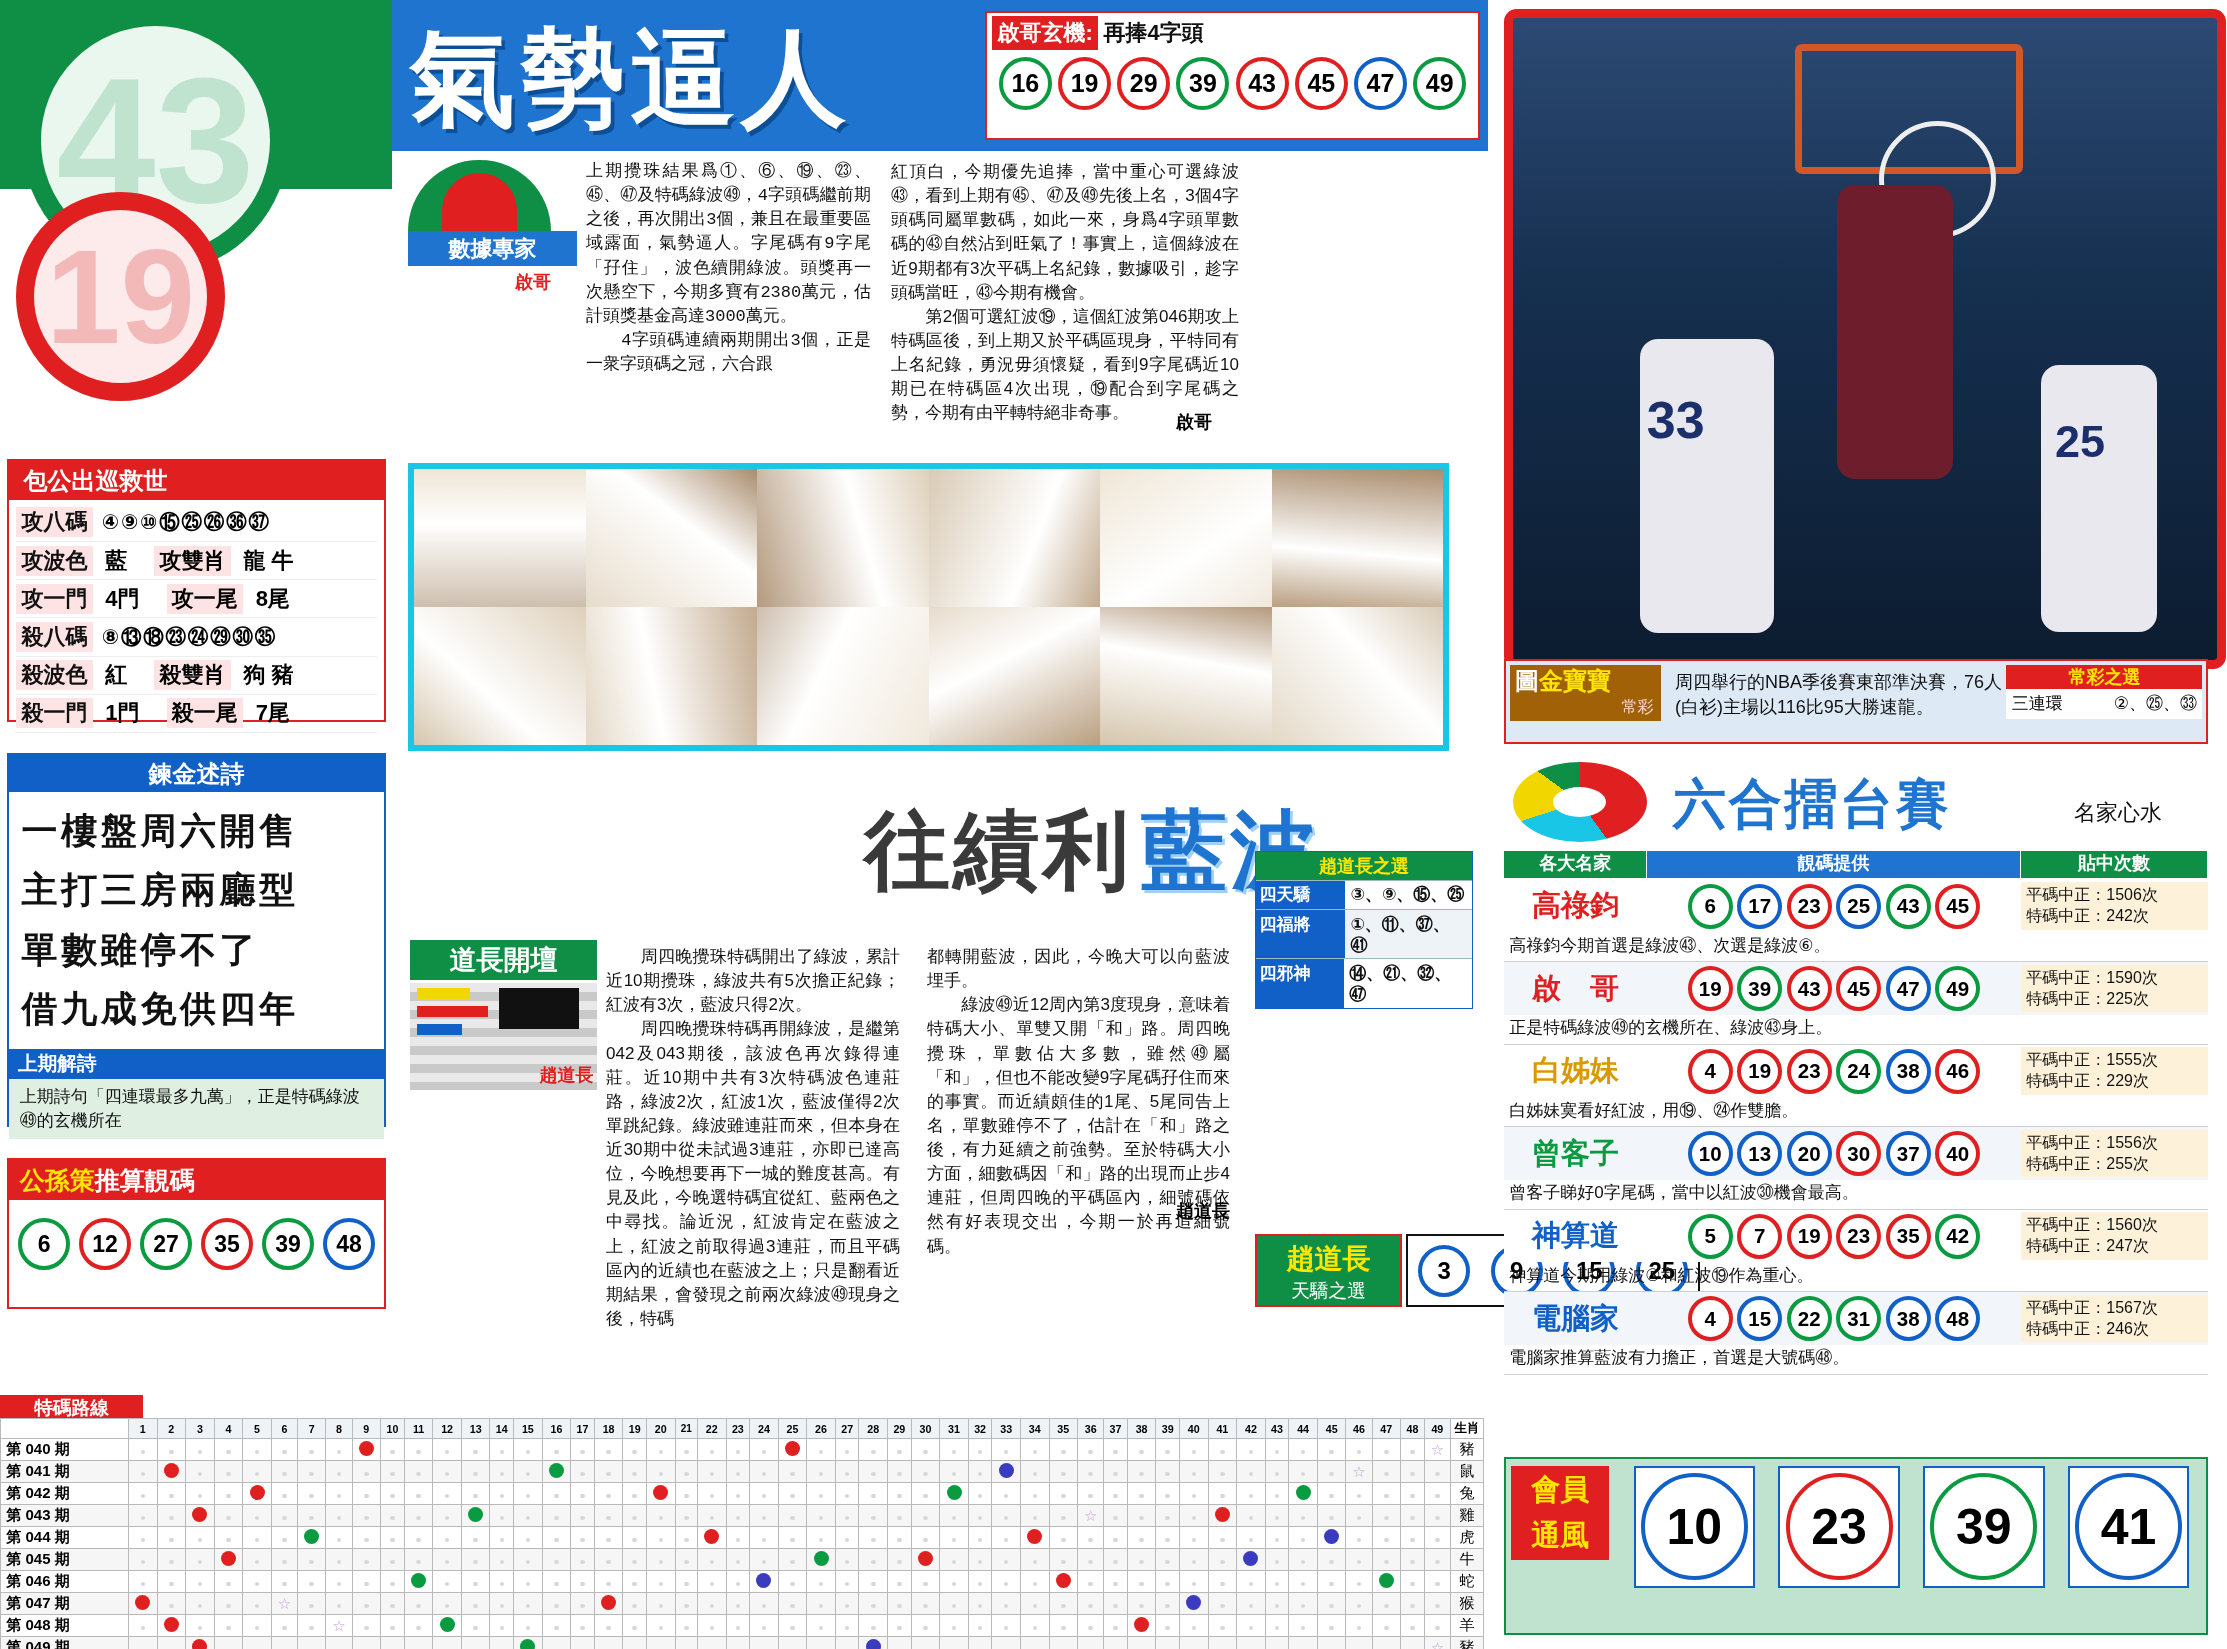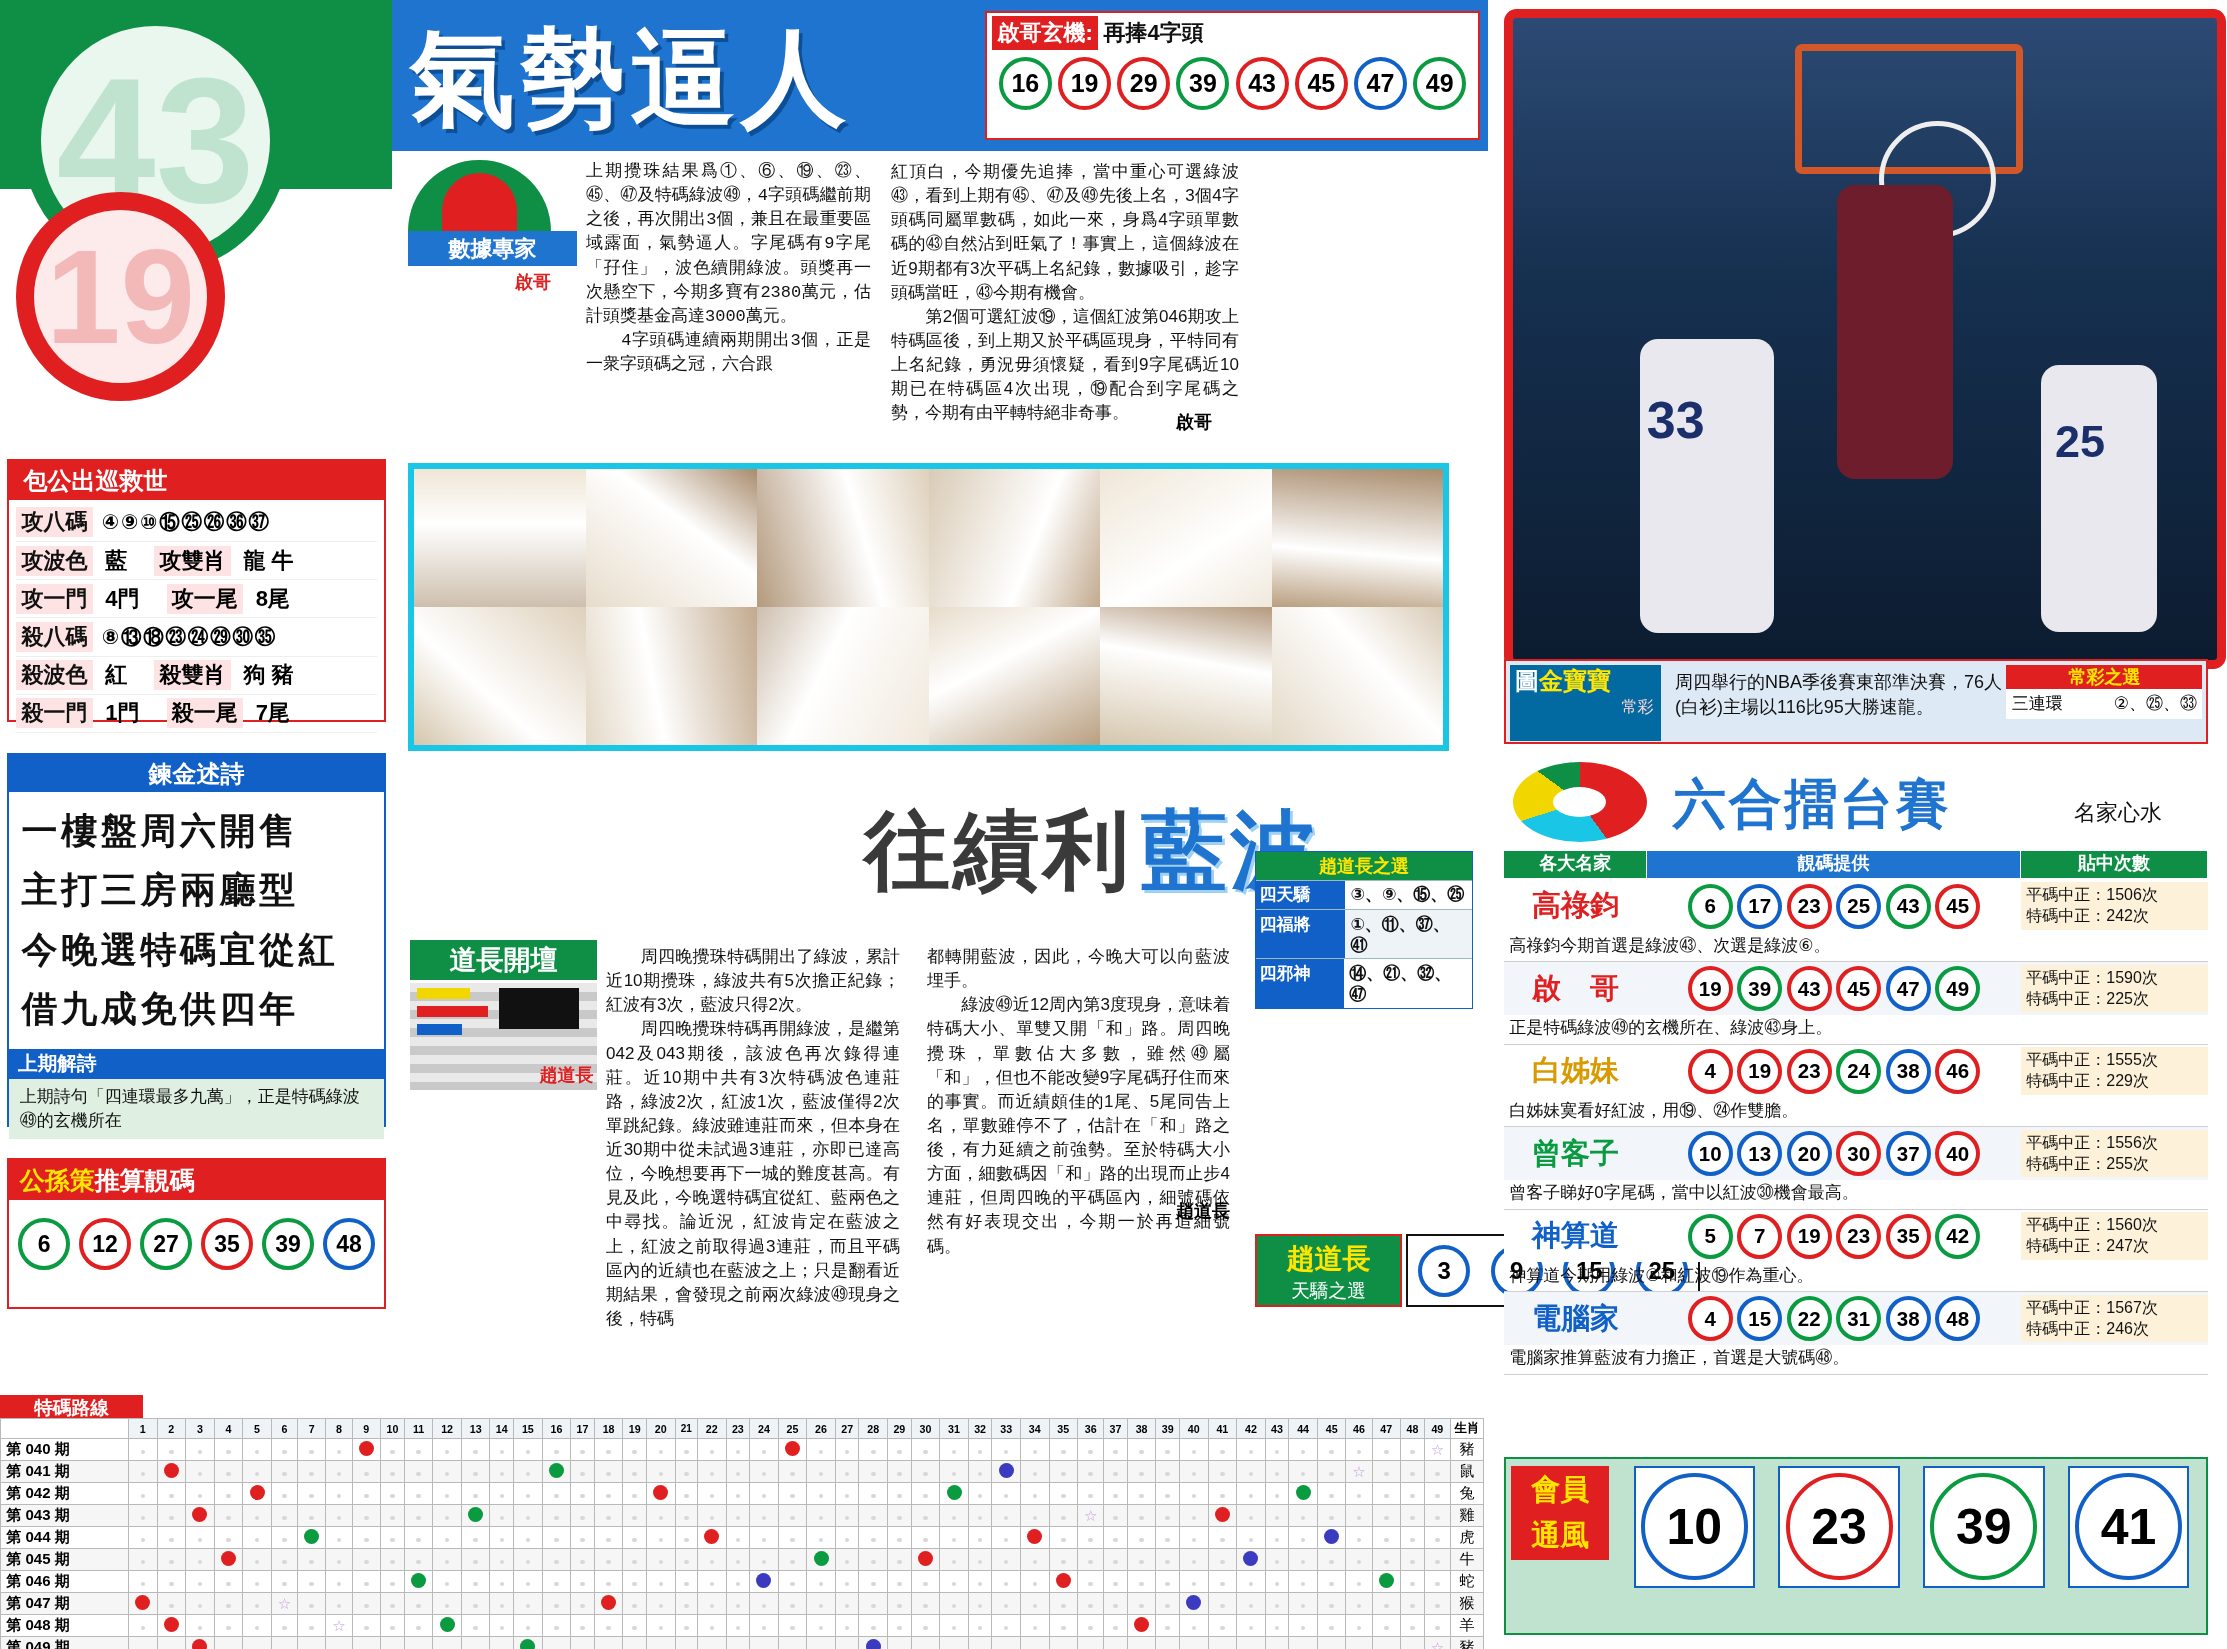--- a/index.html
+++ b/index.html
@@ -80,21 +80,21 @@
             <span style="margin-left: 12.5px;">7尾</span>
           </div>
         </div>
     </div>
 
     <div style="position:absolute;left:7.1px;top:753px;width:379px;height:374px;border:2.7px solid #1060c8;box-sizing:border-box;background:#fff;">
       <div style="background:#1060c8;color:#fff;font-size:24px;font-weight:bold;text-align:center;padding:2.7px 0;">鍊金述詩</div>
       <div id="lianjin-lines" style="padding:9px 12.5px 3.6px 12.5px;">
           <div style="font-size: 36px; font-weight: bold; letter-spacing: 3.6px; padding: 5.3px 0px; color: rgb(17, 17, 17);">一樓盤周六開售</div>
           <div style="font-size: 36px; font-weight: bold; letter-spacing: 3.6px; padding: 5.3px 0px; color: rgb(17, 17, 17);">主打三房兩廳型</div>
-          <div style="font-size: 36px; font-weight: bold; letter-spacing: 3.6px; padding: 5.3px 0px; color: rgb(17, 17, 17);">今晚選特碼宜從紅</div>
+          <div style="font-size: 36px; font-weight: bold; letter-spacing: 3.6px; padding: 5.3px 0px; color: rgb(17, 17, 17);">單數雖停不了</div>
           <div style="font-size: 36px; font-weight: bold; letter-spacing: 3.6px; padding: 5.3px 0px; color: rgb(17, 17, 17);">借九成免供四年</div>
         </div>
       <div style="background:#1060c8;color:#fff;font-size:19.6px;font-weight:bold;padding:1.8px 9px;margin-top:5.3px;">上期解詩</div>
       <div style="background:#dff0e2;font-size:17px;line-height:1.45;padding:5.3px 10.7px;color:#111;">上期詩句「四連環最多九萬」，正是特碼綠波㊾的玄機所在</div>
     </div>
 
     <div class="sect" style="position:absolute;left:7.1px;top:1158px;width:379px;height:151px;">
       <div style="background:#e02020;padding:3.6px 10.7px;font-size:25px;font-weight:bold;color:#ffe600;">
         <span>公孫策</span><span style="color:#fff;">推算靚碼</span>
       </div>
@@ -217,21 +217,21 @@
       <div style="position:absolute;left:40%;top:4%;width:214px;height:116px;border:7.1px solid #d2582a;border-radius:7.1px;"></div>
       <div style="position:absolute;left:52%;top:16%;width:107px;height:107px;border:5.3px solid #eee;border-radius:50%;"></div>
       <div style="position:absolute;left:18%;top:50%;width:134px;height:294px;background:#e8e8ee;border-radius:18px;"></div>
       <div style="position:absolute;left:19%;top:58%;color:#1b2f6b;font-size:52px;font-weight:bold;">33</div>
       <div style="position:absolute;left:75%;top:54%;width:116px;height:267px;background:#e8e8ee;border-radius:18px;"></div>
       <div style="position:absolute;left:77%;top:62%;color:#1b2f6b;font-size:45px;font-weight:bold;">25</div>
       <div style="position:absolute;left:46%;top:26%;width:116px;height:294px;background:#6e1d2c;border-radius:18px;"></div>
     </div>
 
     <div style="position:absolute;left:16px;top:659px;width:704px;height:85px;background:#ddeaf6;border:2.7px solid #e02020;box-sizing:border-box;">
-      <div style="position:absolute;left:3.6px;top:3.6px;width:151px;height:76px;background:#0369a1;color:#fff;">
+      <div style="position:absolute;left:3.6px;top:3.6px;width:151px;height:56px;background:#a16207;color:#fff;">
         <div style="font-size:24px;font-weight:bold;padding-left:5.3px;">
           <span>圖</span><span style="color:#ffe600;">金寶寶</span>
         </div>
         <div style="font-size:16px;text-align:right;padding-right:7.1px;color:#ffd7d7;">常彩</div>
       </div>
       <div style="position:absolute;left:169px;top:9px;width:339px;font-size:18px;line-height:1.4;color:#111;">周四舉行的NBA季後賽東部準決賽，76人(白衫)主場以116比95大勝速龍。</div>
       <div style="position:absolute;right:3.6px;top:3.6px;width:196px;">
         <div style="background:#e02020;color:#ffe600;font-size:18px;font-weight:bold;text-align:center;">常彩之選</div>
         <div style="display:flex;justify-content:space-between;font-size:17px;padding:3.6px 5.3px;background:#fff;">
           <span>三連環</span>

